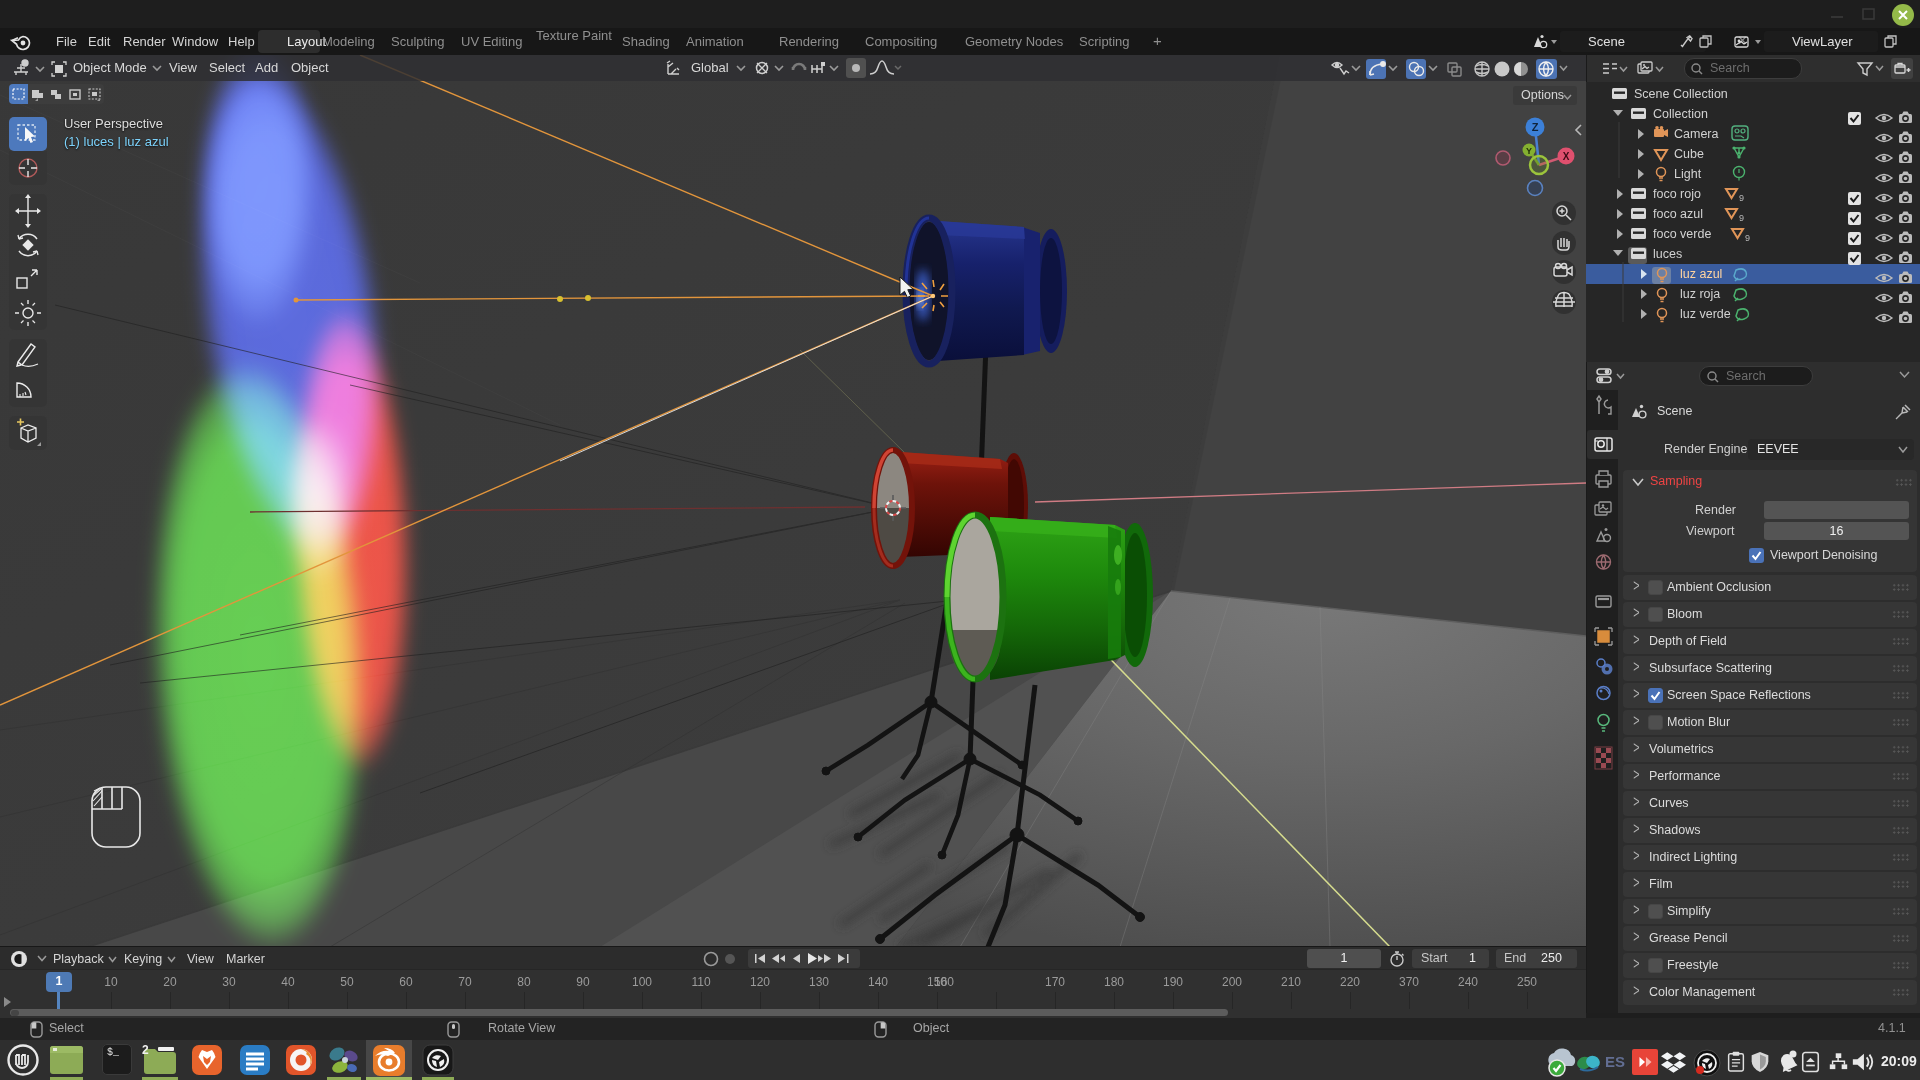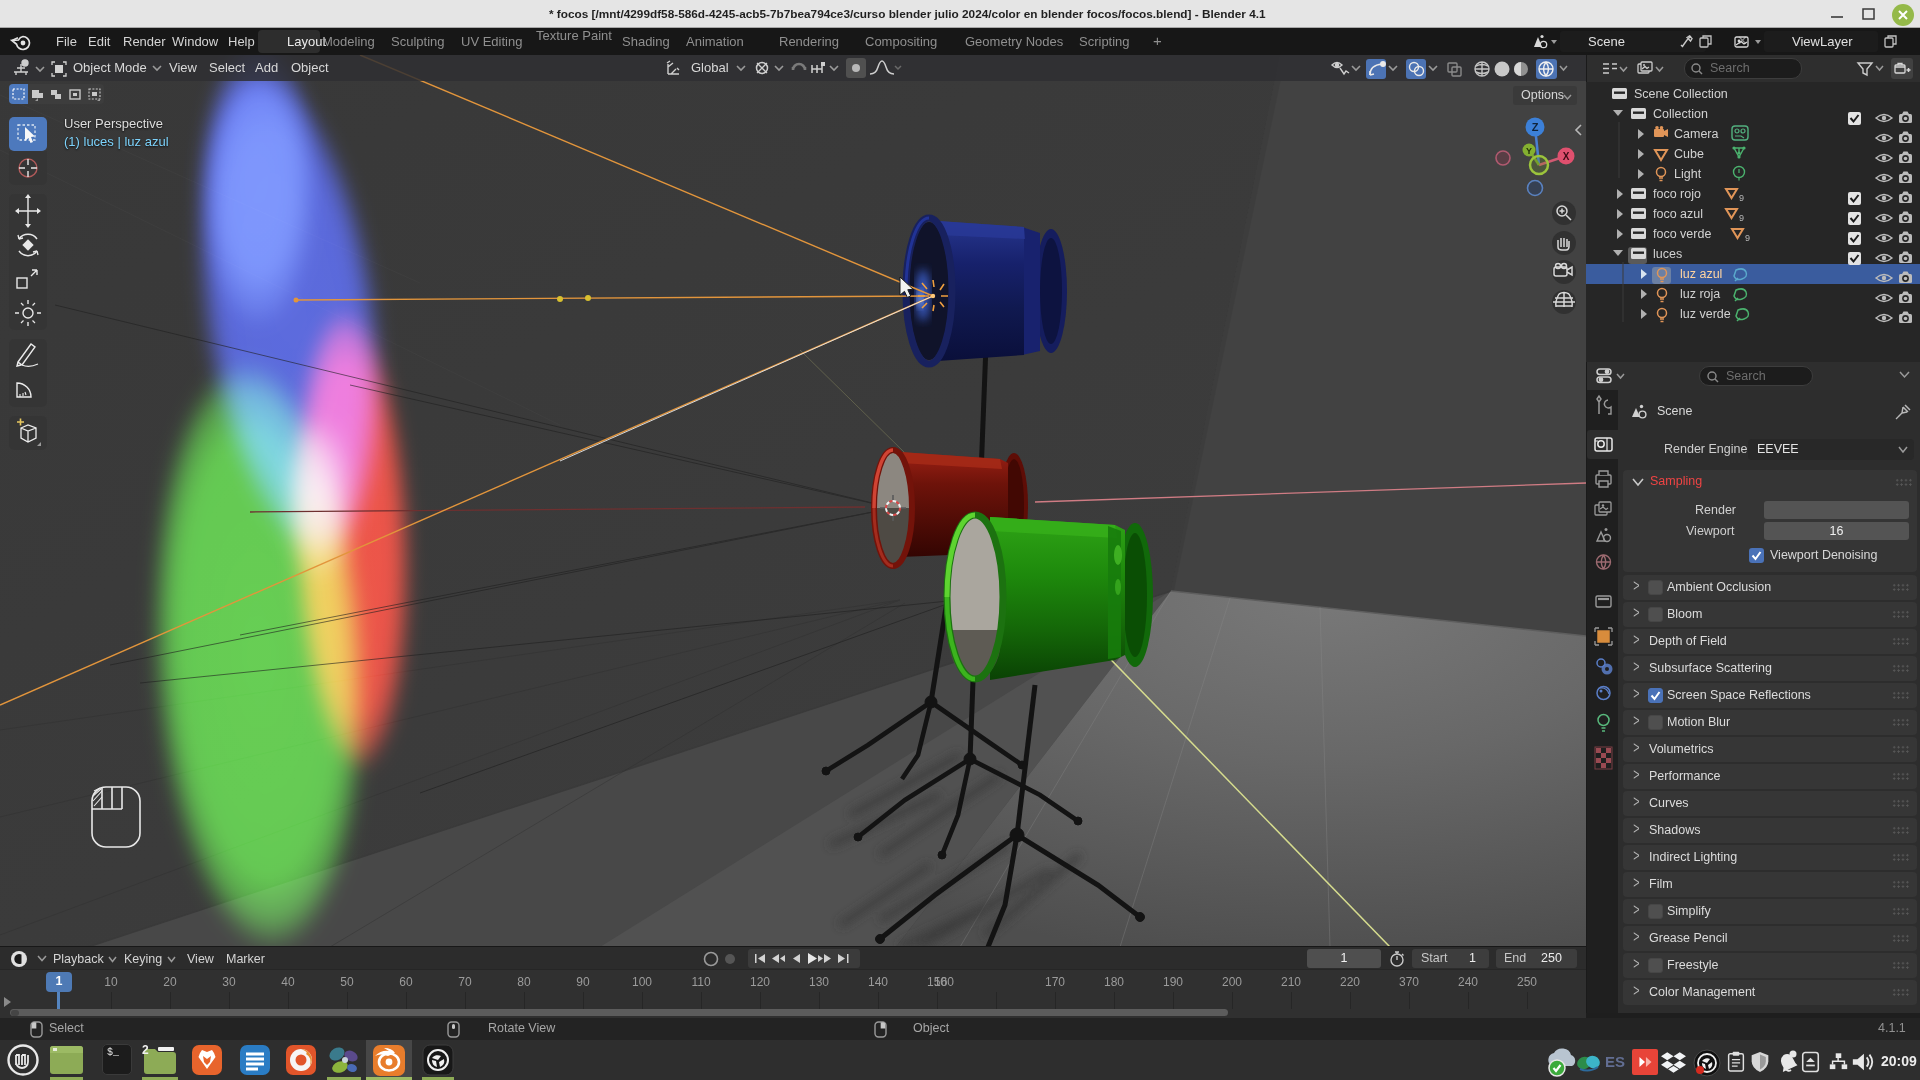--- a/index.html
+++ b/index.html
@@ -44,23 +44,20 @@
   .tltick{ position:absolute; top:45px; width:1px; height:17px; background:#262626; }
   .tmenu { position:absolute; top:5px; font-size:12.5px; color:#d4d4d4; }
   
   #statusbar{ left:0; top:1018px; width:1920px; height:22px; background:#232323; }
   
   #taskbar  { left:0; top:1040px; width:1920px; height:40px; background:#2e2e2e; }
 </style>
 </head>
 <body>
 <div id="root">
-  <div class="abs" id="titlebar">
-    <div class="abs" id="titletext">* focos [/mnt/4299df58-586d-4245-acb5-7b7bea794ce3/curso blender julio 2024/color en blender focos/focos.blend] - Blender 4.1</div>
-  </div>
   <div class="abs" id="menubar">
     <svg class="abs" style="left:10px;top:3px" width="22" height="22" viewBox="0 0 22 22">
       <path d="M 13 5.5 a 6.5 6.5 0 1 1 -6.4 7.8 L 2 9.5 L 8.5 9 a 6.5 6.5 0 0 1 4.5 -3.5 Z" fill="none" stroke="#e4e4e4" stroke-width="1.7"></path>
       <circle cx="13" cy="12" r="2.4" fill="#e4e4e4"></circle>
       <path d="M 2 9.5 L 8 6.8" stroke="#e4e4e4" stroke-width="1.7" fill="none"></path>
     </svg>
     <div class="menutxt" style="left:36px">File</div>
     <div class="menutxt" style="left:68px">Edit</div>
     <div class="menutxt" style="left:103px">Render</div>
     <div class="menutxt" style="left:152px">Window</div>

